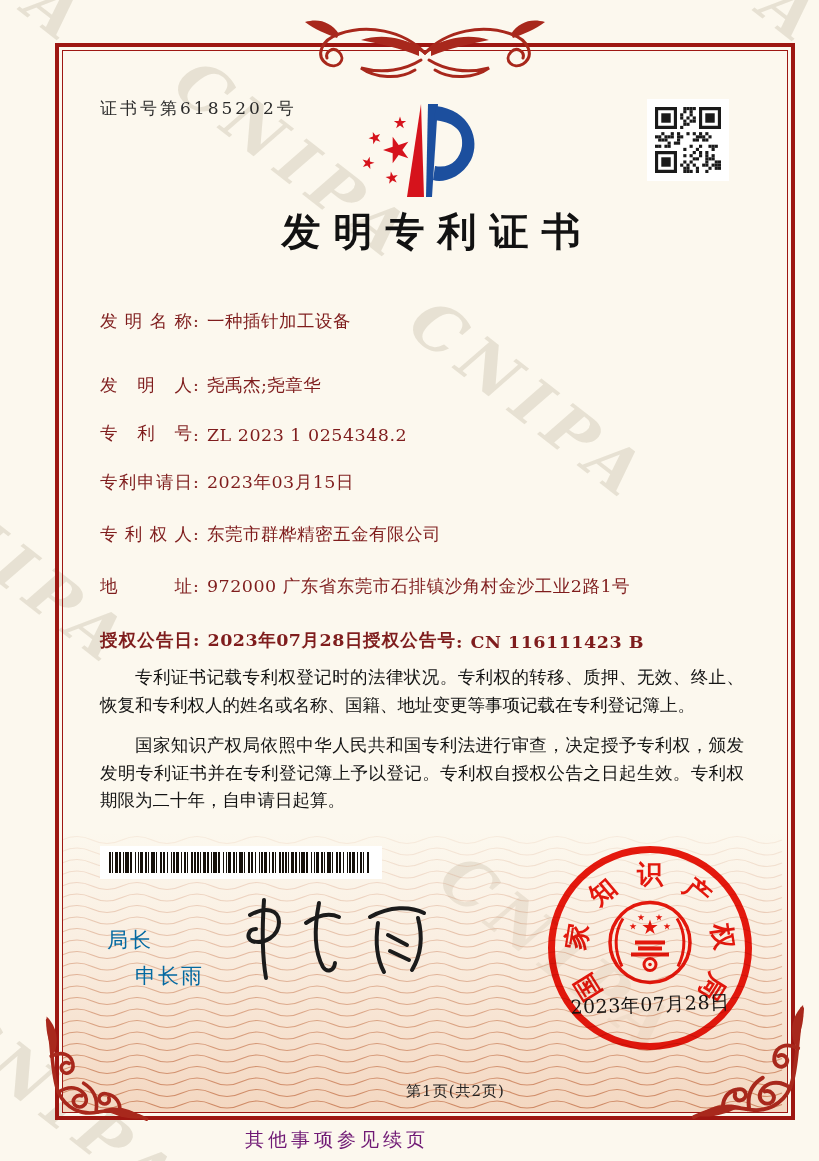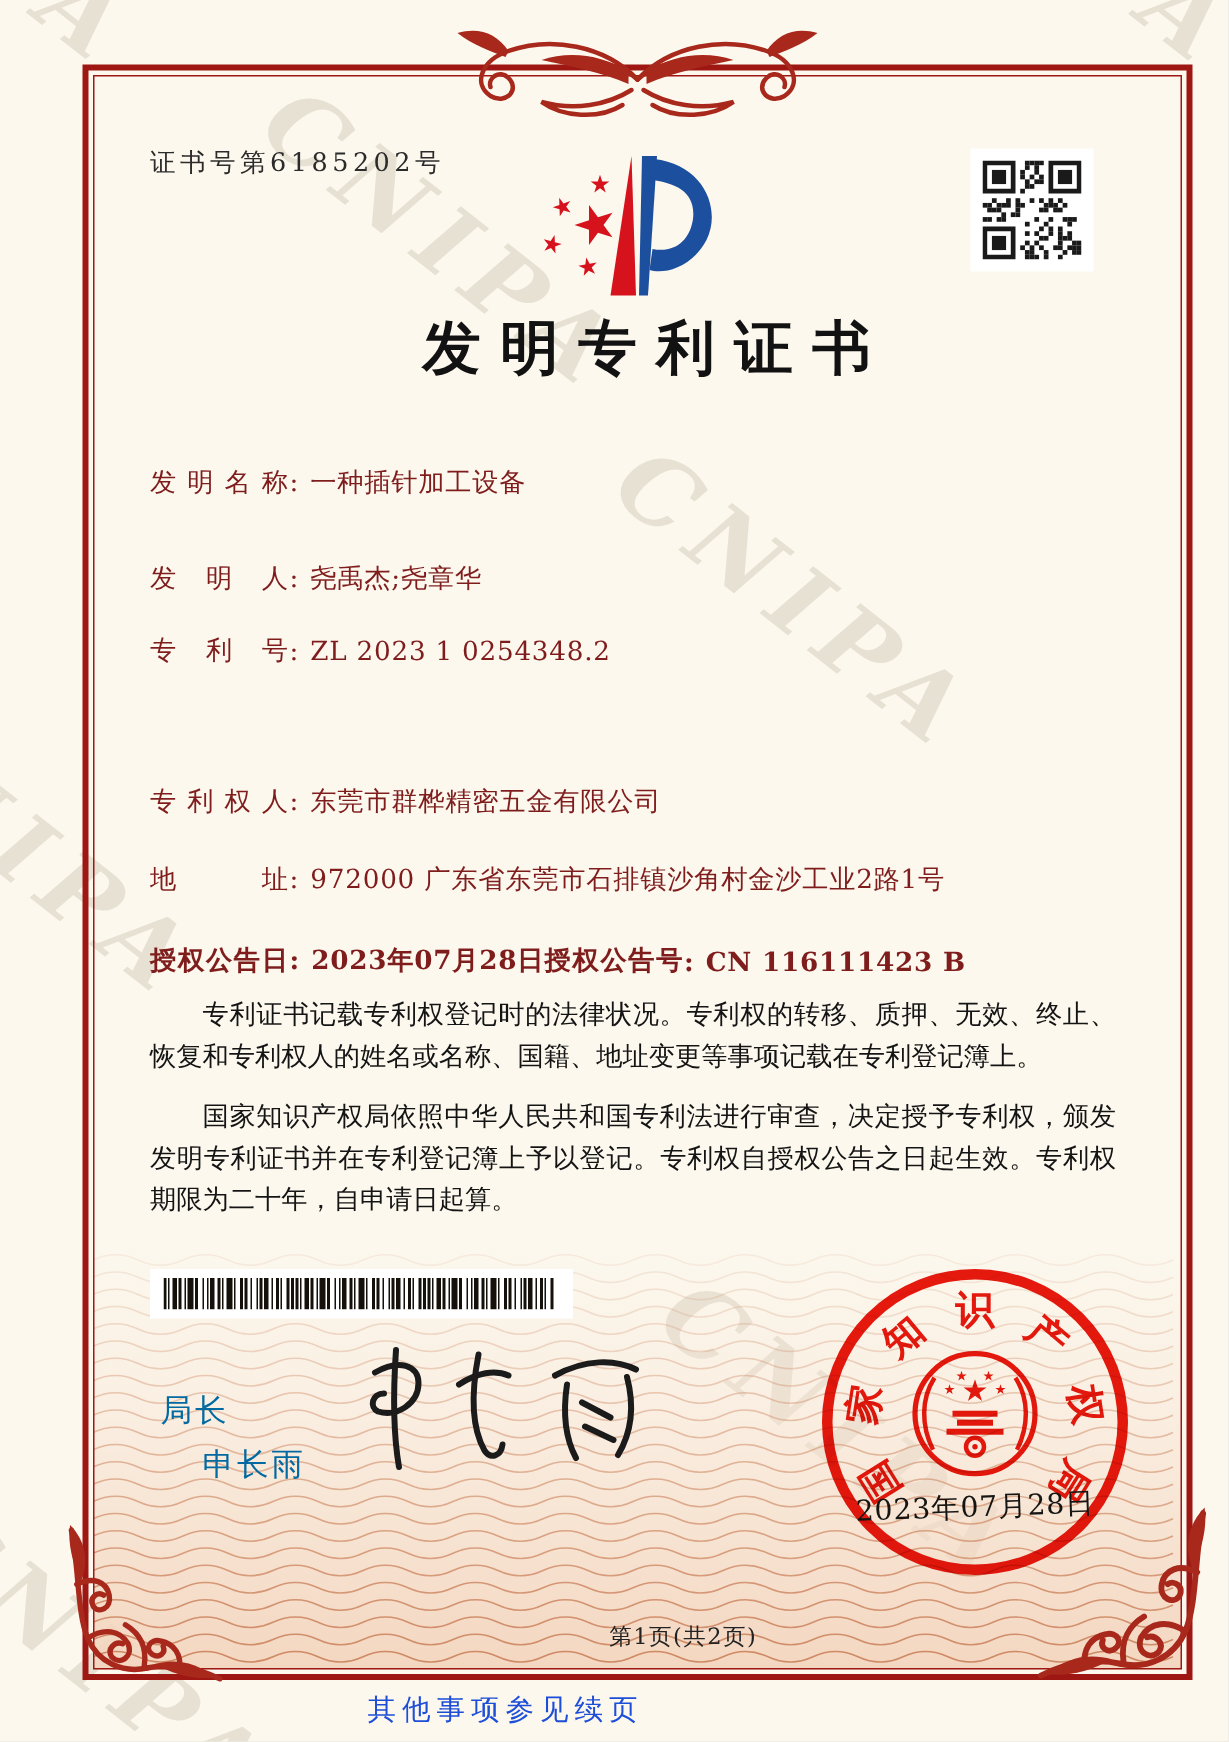--- a/index.html
+++ b/index.html
@@ -94,21 +94,21 @@
     font-size:19px; color:#171717; letter-spacing:0.5px; transform:rotate(-2deg);
     white-space:nowrap;
   }
   
   .page-num{
     position:absolute; left:55px; top:1082px; width:801px; text-align:center;
     font-size:15px; letter-spacing:1px; color:#222;
   }
   .footer-note{
     position:absolute; left:0; top:1127px; width:674px; text-align:center;
-    font-size:19px; letter-spacing:4px; color:#1d4ed8;
+    font-size:19px; letter-spacing:4px; color:#701a75;
   }
   .ornament{position:absolute; pointer-events:none;}
 </style>
 </head>
 <body>
 
 <div class="page">
 
   <svg width="0" height="0" style="position:absolute">
     <defs>
@@ -326,20 +326,23 @@
 
   <div class="frow" style="top:309px;">
     <span class="flabel">发明名称</span><span class="fcolon">:</span><span class="fvalue">一种插针加工设备</span>
   </div>
   <div class="frow" style="top:345px;margin-top:28px;">
     <span class="flabel">发明人</span><span class="fcolon">:</span><span class="fvalue">尧禹杰;尧章华</span>
   </div>
   <div class="frow" style="top:421px;">
     <span class="flabel">专利号</span><span class="fcolon">:</span><span class="fvalue">ZL 2023 1 0254348.2</span>
   </div>
+  <div class="frow" style="top:470px;">
+    <span class="flabel">专利申请日</span><span class="fcolon">:</span><span class="fvalue">2023年03月15日</span>
+  </div>
   <div class="frow" style="top:522px;">
     <span class="flabel">专利权人</span><span class="fcolon">:</span><span class="fvalue">东莞市群桦精密五金有限公司</span>
   </div>
   <div class="frow" style="top:574px;">
     <span class="flabel">地址</span><span class="fcolon">:</span><span class="fvalue">972000 广东省东莞市石排镇沙角村金沙工业2路1号</span>
   </div>
   <div class="frow" style="top:628px;font-weight:bold;">
     <span class="flabel">授权公告日</span><span class="fcolon">:</span><span class="fvalue">2023年07月28日</span>
     <span class="fpair2">
       <span class="flabel">授权公告号</span><span class="fcolon">:</span><span class="fvalue">CN 116111423 B</span>

